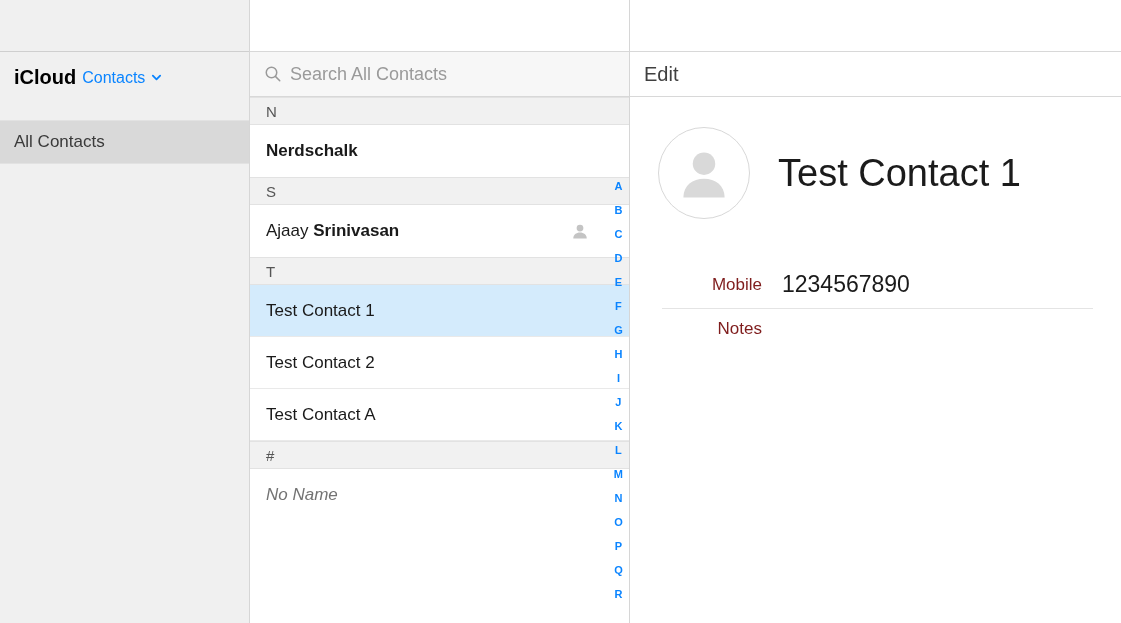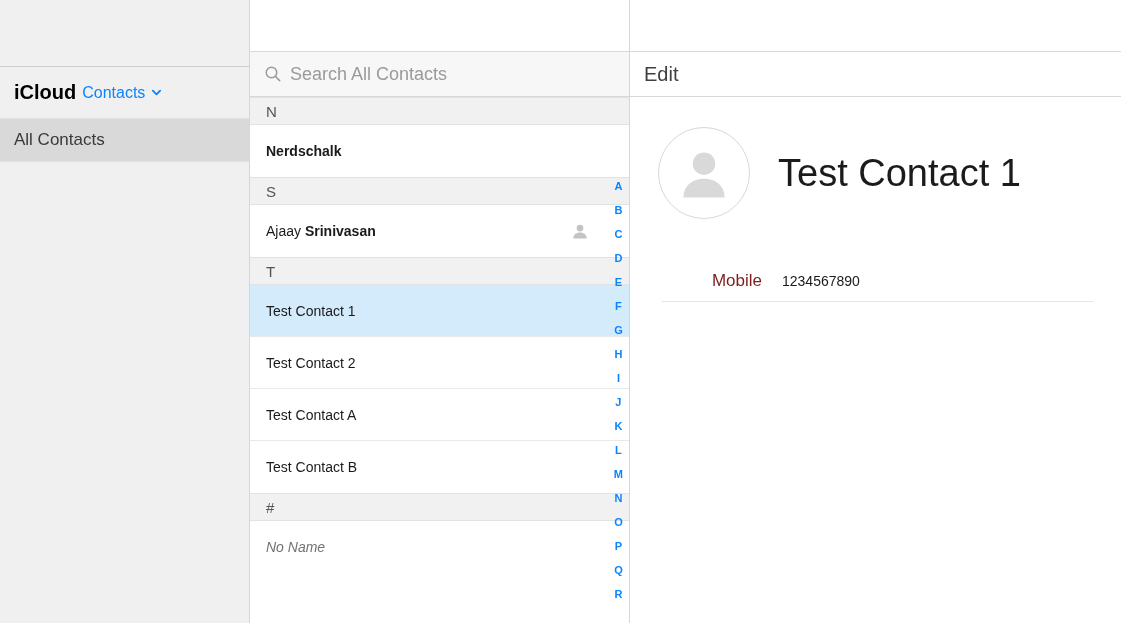--- a/index.html
+++ b/index.html
@@ -12,29 +12,29 @@
   width: 250px; flex: 0 0 250px;
   background: #f0f0f0;
   border-right: 1px solid #d6d6d6;
   display: flex; flex-direction: column;
 }
 .sidebar-header {
   height: 52px; flex: 0 0 52px;
   display: flex; align-items: center;
   padding: 0 14px;
   border-top: 1px solid #cfcfcf;
-  margin-top: 66px; 
+  margin-top: 51px; 
 }
 .brand-icloud { font-weight: 700; font-size: 20px; color: #000; }
 .brand-contacts { font-weight: 400; font-size: 16px; color: #0a84ff; margin-left: 6px; }
 .dropdown-chevron { margin-left: 6px; }
 .sidebar-item {
   height: 44px; display: flex; align-items: center;
   padding: 0 14px; font-size: 17px; color: #3a3a3a;
-  border-top: 1px solid #e2e2e2; border-bottom: 1px solid #e2e2e2;
+  border-top: 1px solid #e2e2e2; border-bottom: 1px solid #e2e2e2; margin-top: 17px;
 }
 .sidebar-item.active { background: #d9d9d9; }
 .sidebar-fill { flex: 1; }
 
 
 .list {
   width: 380px; flex: 0 0 380px;
   border-right: 1px solid #d6d6d6;
   display: flex; flex-direction: column;
   position: relative;
@@ -65,21 +65,21 @@
   border-bottom: 1px solid #e2e2e2;
   display: flex; align-items: center;
   padding: 0 16px;
   font-size: 15px; color: #555;
 }
 .contact-row {
   height: 52px;
   display: flex; align-items: center;
   padding: 0 16px;
   border-bottom: 1px solid #e9e9e9;
-  font-size: 14px; color: #1a1a1a;
+  font-size: 17px; color: #1a1a1a;
   background: #fff;
   position: relative;
 }
 .contact-row.selected { background: #d4ebfc; }
 .contact-row.sublast { border-bottom: none; }
 .surname { font-weight: 700; }
 .row-person-icon { position:absolute; right:40px; color:#bdbdbd; display:flex; }
 
 
 .italic { font-style: italic; color:#737373; }
@@ -124,21 +124,21 @@
 .fields { margin-left: 4px; }
 .field-row {
   display: flex; align-items: center;
   padding: 10px 0;
 }
 .field-row.underlined { border-bottom: 1px solid #e4e4e4; }
 .field-label {
   width: 120px; flex: 0 0 120px; text-align: right;
   color: #7f1d1d; font-size: 17px; padding-right: 20px;
 }
-.field-value { font-size: 14px; color: #1a1a1a; text-align: center; }
+.field-value { font-size: 23px; color: #1a1a1a; text-align: center; }
 </style>
 </head>
 <body>
 
 <div class="app">
 
   <div class="sidebar">
     <div class="sidebar-header">
       <span class="brand-icloud">iCloud</span>
       <span class="brand-contacts">Contacts</span>
@@ -184,23 +184,20 @@
         </div>
         <div class="section-header">T</div>
         <div class="contact-row selected">
           <span>Test Contact 1</span>
         </div>
         <div class="contact-row">
           <span>Test Contact 2</span>
         </div>
         <div class="contact-row">
           <span>Test Contact A</span>
-        </div>
-        <div class="contact-row sublast">
-          <span>Test Contact B</span>
         </div>
         <div class="section-header">#</div>
         <div class="contact-row sublast">
           <span class="italic">No Name</span>
         </div>
       </div>
     <div class="alpha-index" id="alpha-index">
         <span>A</span>
         <span>B</span>
         <span>C</span>
@@ -235,17 +232,21 @@
             <path d="M10 58c0-13 10-20 22-20s22 7 22 20" fill="#d9d9d9"></path>
           </svg>
         </div>
         <div class="contact-name">Test Contact 1</div>
       </div>
       <div class="fields" id="fields">
           <div class="field-row underlined">
             <div class="field-label">Mobile</div>
             <div class="field-value">1234567890</div>
           </div>
+          <div class="field-row">
+            <div class="field-label">Notes</div>
+            <div class="field-value"></div>
+          </div>
         </div>
     </div>
   </div>
 
 </div>
 
 </body></html>

